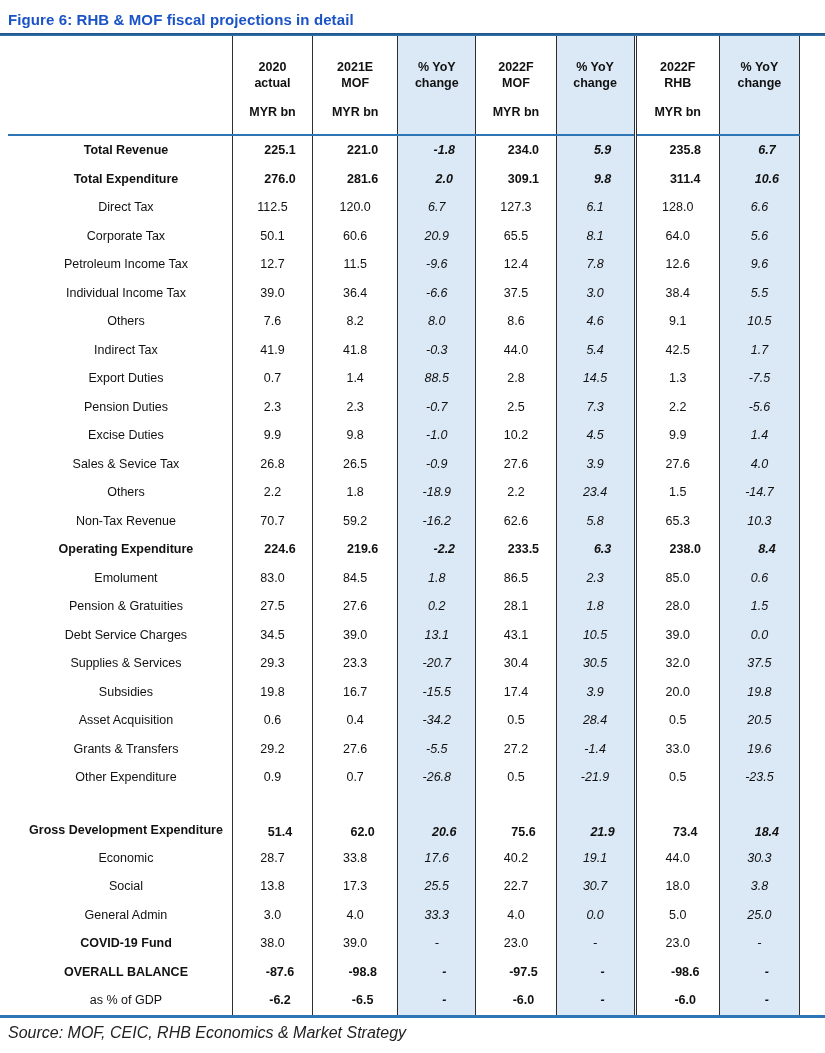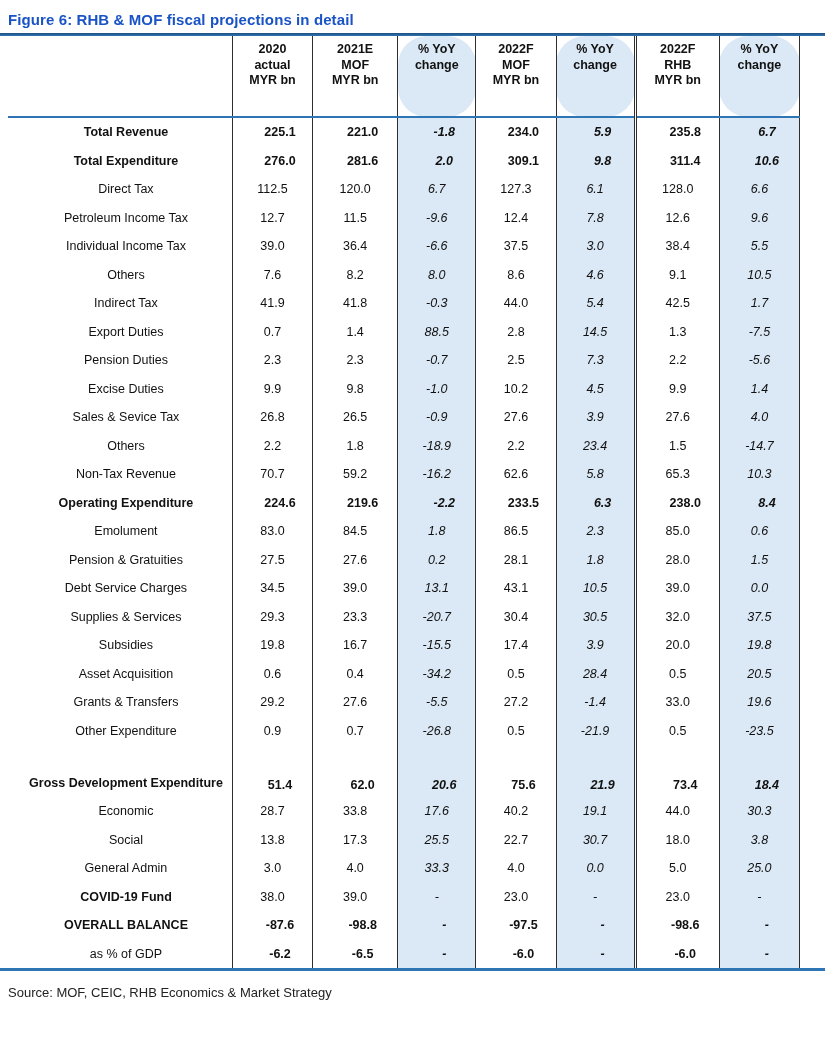--- a/index.html
+++ b/index.html
@@ -17,46 +17,45 @@
   .rule-top{
     height:3px;width:825px;
     background:linear-gradient(to bottom,#1f4e79,#2e75b6);
   }
   table.fiscal{
     border-collapse:collapse;table-layout:fixed;
     margin-left:8px;width:792px;
   }
   thead th{
     font-size:12.5px;font-weight:bold;vertical-align:top;
-    padding-top:6px;height:73px;line-height:1.25;
+    padding-top:24px;height:73px;line-height:1.25;
     border-bottom:2.5px solid #2e75b6;
-    border-radius:29px;
   }
   th,td{
     border-left:1px solid #2f2f2f;border-right:1px solid #2f2f2f;
     overflow:hidden;white-space:nowrap;
   }
   th.label-col,td.label-col{
     border-left:none;text-align:center;padding-left:14px;
   }
   td:last-child,th:last-child{border-right:1px solid #2f2f2f;}
   .hl{background:#dbe8f5;}
   .dbl{border-left:3px double #2f2f2f !important;}
   tbody td{
     text-align:center;font-size:12.5px;height:28.5px;padding:0 2px;
   }
   tbody tr.tall td{height:45px;vertical-align:bottom;padding-bottom:5px;}
   tbody tr.tall td.label-col{line-height:1.25;white-space:normal;padding-top:2px;}
   .yoy{font-style:italic;}
   .b{font-weight:bold;padding-left:17px;}
-  .unit{}
+  .unit{margin-top:14px;}
   .rule-bottom{height:3px;width:825px;background:#2e75b6;margin-top:0px;}
   .source{
-    font-size:13px;color:#222;
-    padding:14px 0 0 8px;
+    font-size:16px;font-style:italic;color:#222;
+    padding:6px 0 0 8px;
   }
 </style>
 </head>
 <body>
 
 <div class="page">
   <div class="fig-title">Figure 6: RHB &amp; MOF fiscal projections in detail</div>
   <div class="rule-top"></div>
 
   <table class="fiscal">
@@ -132,20 +131,30 @@
           <td class="label-col">Direct Tax</td>
           <td class="">112.5</td>
           <td class="">120.0</td>
           <td class="hl yoy">6.7</td>
           <td class="">127.3</td>
           <td class="hl yoy">6.1</td>
           <td class="dbl">128.0</td>
           <td class="hl yoy">6.6</td>
         </tr>
         <tr>
+          <td class="label-col">Corporate Tax</td>
+          <td class="">50.1</td>
+          <td class="">60.6</td>
+          <td class="hl yoy">20.9</td>
+          <td class="">65.5</td>
+          <td class="hl yoy">8.1</td>
+          <td class="dbl">64.0</td>
+          <td class="hl yoy">5.6</td>
+        </tr>
+        <tr>
           <td class="label-col">Petroleum Income Tax</td>
           <td class="">12.7</td>
           <td class="">11.5</td>
           <td class="hl yoy">-9.6</td>
           <td class="">12.4</td>
           <td class="hl yoy">7.8</td>
           <td class="dbl">12.6</td>
           <td class="hl yoy">9.6</td>
         </tr>
         <tr>

